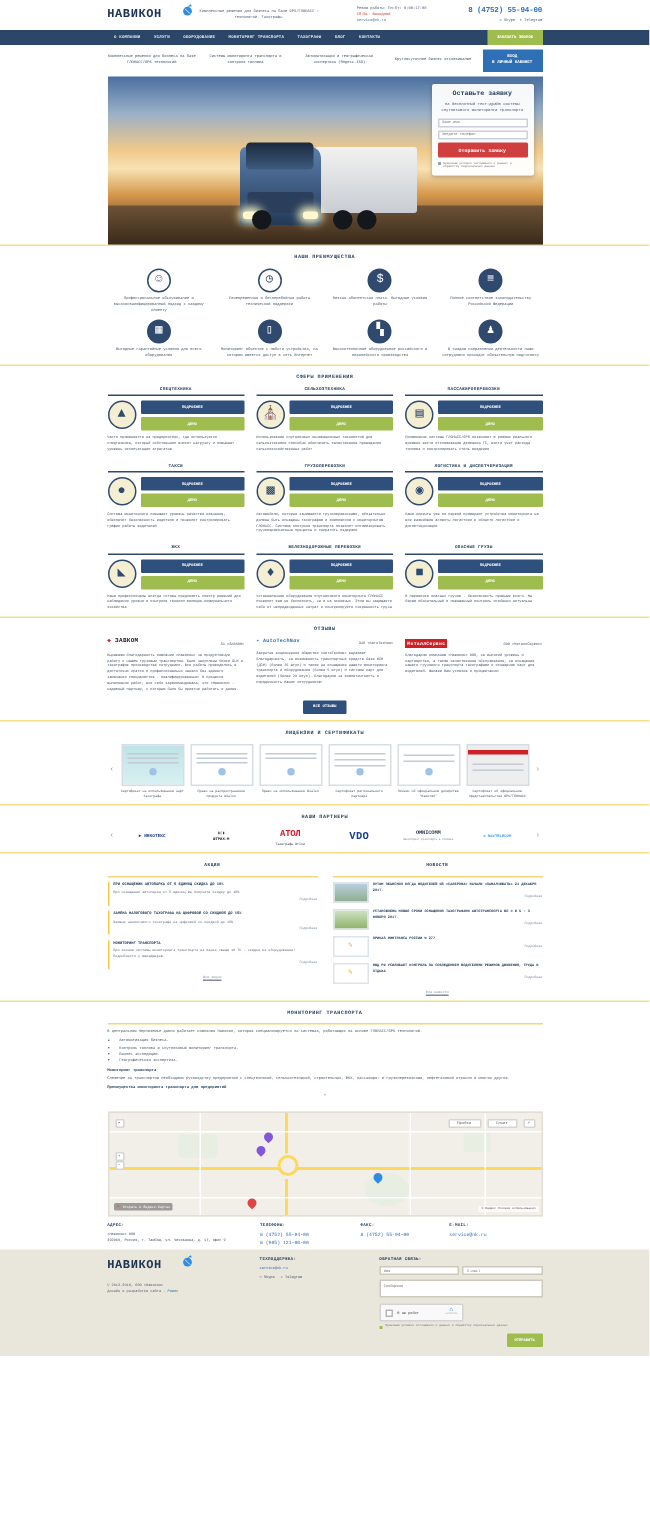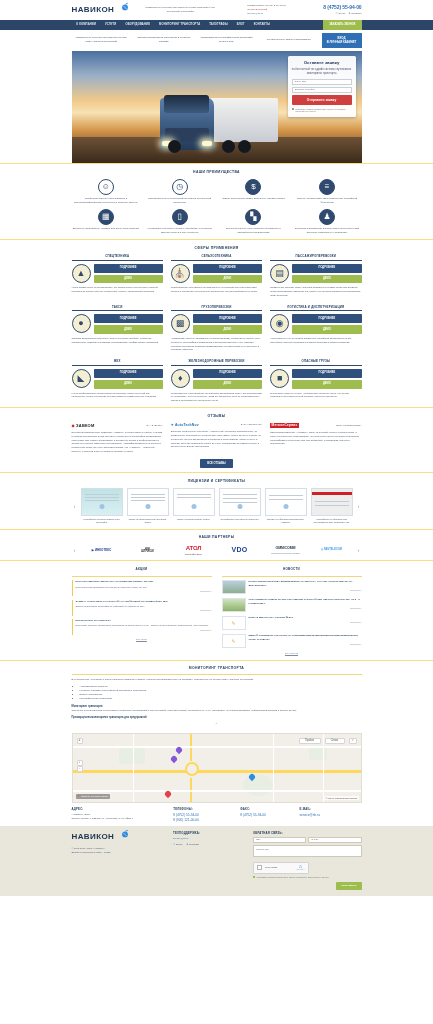--- a/index.html
+++ b/index.html
@@ -5,21 +5,21 @@
   * { box-sizing: border-box; margin:0; padding:0; }
   html,body { width:433px; }
   body {
     font-family: "Liberation Sans", sans-serif;
     background:#ffffff;
     color:#2b3a52;
     font-size:3.2px;
     line-height:1.45;
     -webkit-font-smoothing:antialiased;
   }
-  .page { width:433px; position:relative; overflow:hidden; }
+  .page { width:433px; position:relative; overflow:hidden;font-family:Liberation Mono, monospace; }
   .wrap { width:290px; margin:0 auto; }
 
   
   .topbar { background:#fff; height:20px; display:flex; align-items:center; }
   .topbar .wrap { display:flex; align-items:center; justify-content:space-between; }
   .logo { display:flex; align-items:center; font-weight:bold; font-size:8px; letter-spacing:.4px; color:#1d3557; position:relative; }
   .logo .sat { position:absolute; left:48px; top:-2px; width:10px; height:10px; }
   .hdr-slogan { font-size:2.5px; color:#49556b; text-align:center; width:85px; line-height:1.5; }
   .hdr-hours { font-size:2.5px; color:#49556b; width:52px; line-height:1.5; }
   .hdr-hours .red { color:#c0392b; }

